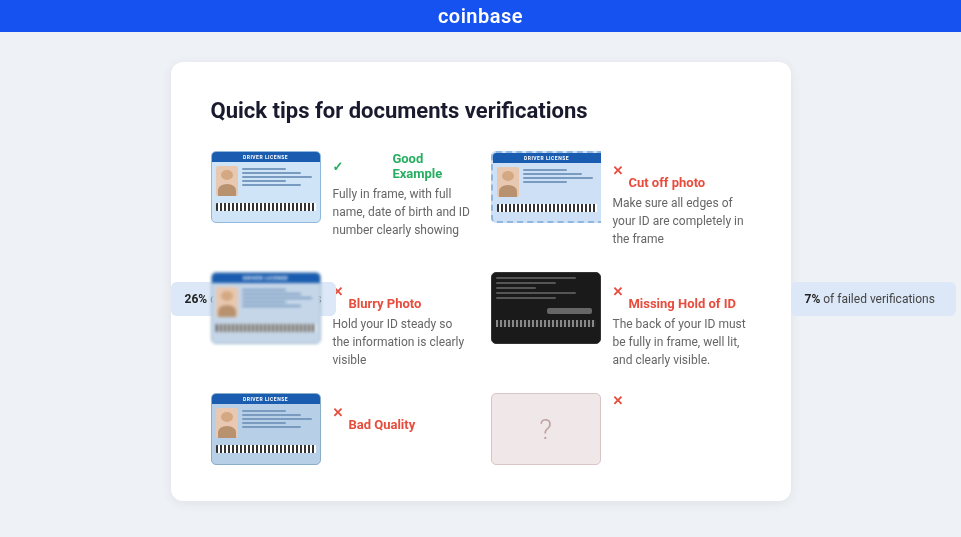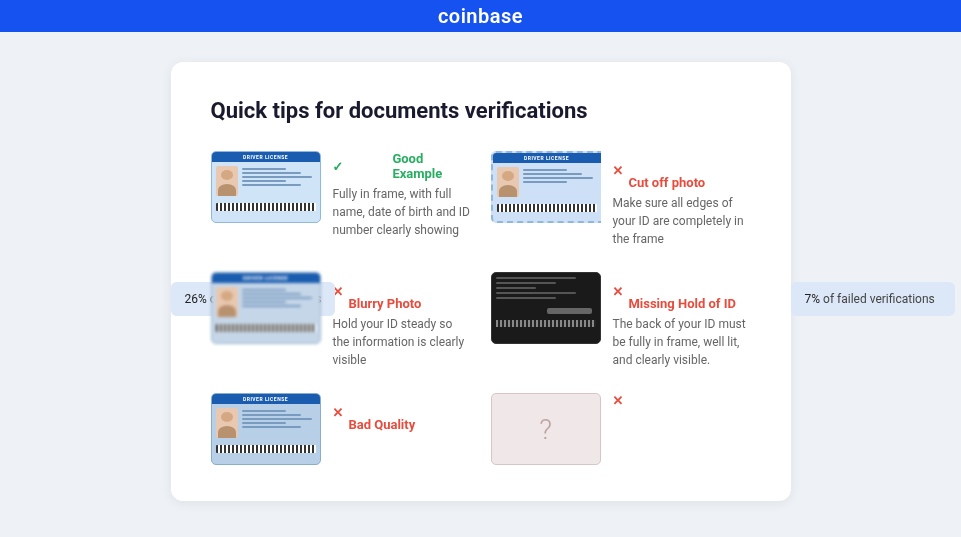--- a/index.html
+++ b/index.html
@@ -39,21 +39,21 @@
       background: #dce8f7;
       border-radius: 6px;
       padding: 10px 14px;
       font-size: 12px;
       color: #444;
       white-space: nowrap;
       position: absolute;
     }
     .side-badge strong {
       color: #222;
-      font-weight: 400;
+      font-weight: 700;
       text-align: right;
     }
     .left-badges {
       left: 20px;
       display: flex;
       flex-direction: column;
       gap: 80px;
       top: 130px;
     }
     .right-badges {

